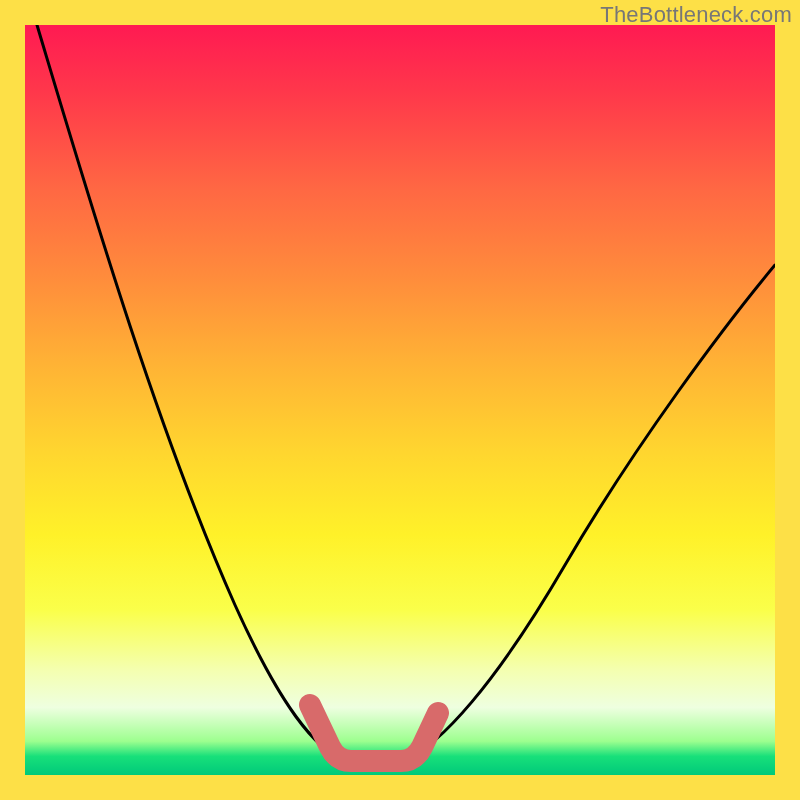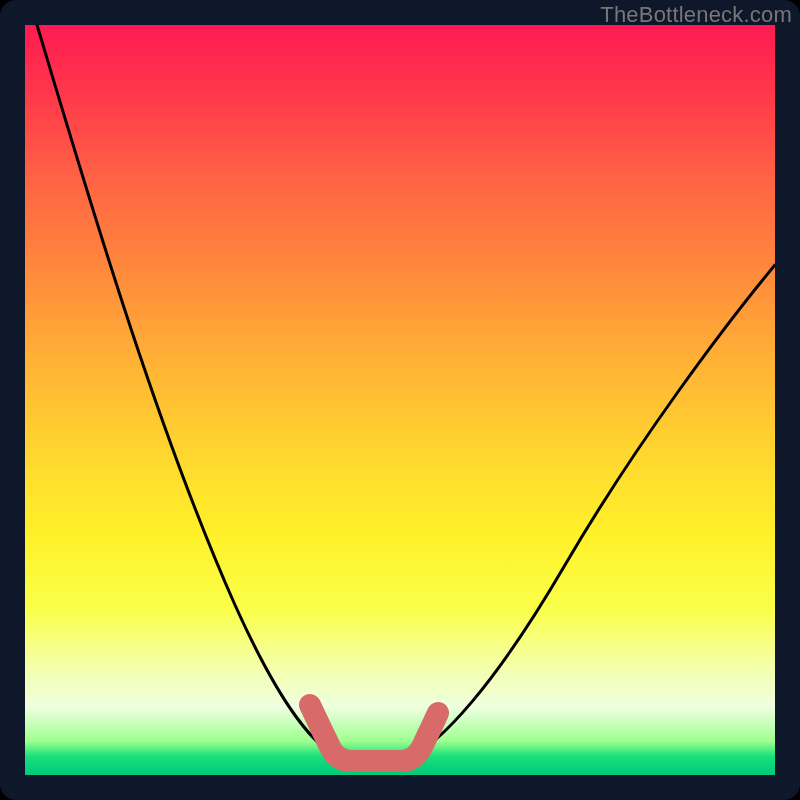--- a/index.html
+++ b/index.html
@@ -10,22 +10,21 @@
     background: #000;
     overflow: hidden;
     font-family: Arial, Helvetica, sans-serif;
   }
   .frame {
     position: absolute;
     left: 0;
     top: 0;
     width: 800px;
     height: 800px;
-    background: #0f172a;
-    border-radius: 16px;
+    background: #fde047;
   }
   .plot {
     position: absolute;
     left: 25px;
     top: 25px;
     width: 750px;
     height: 750px;
     background: linear-gradient(
       to bottom,
       #ff1a52 0%,

